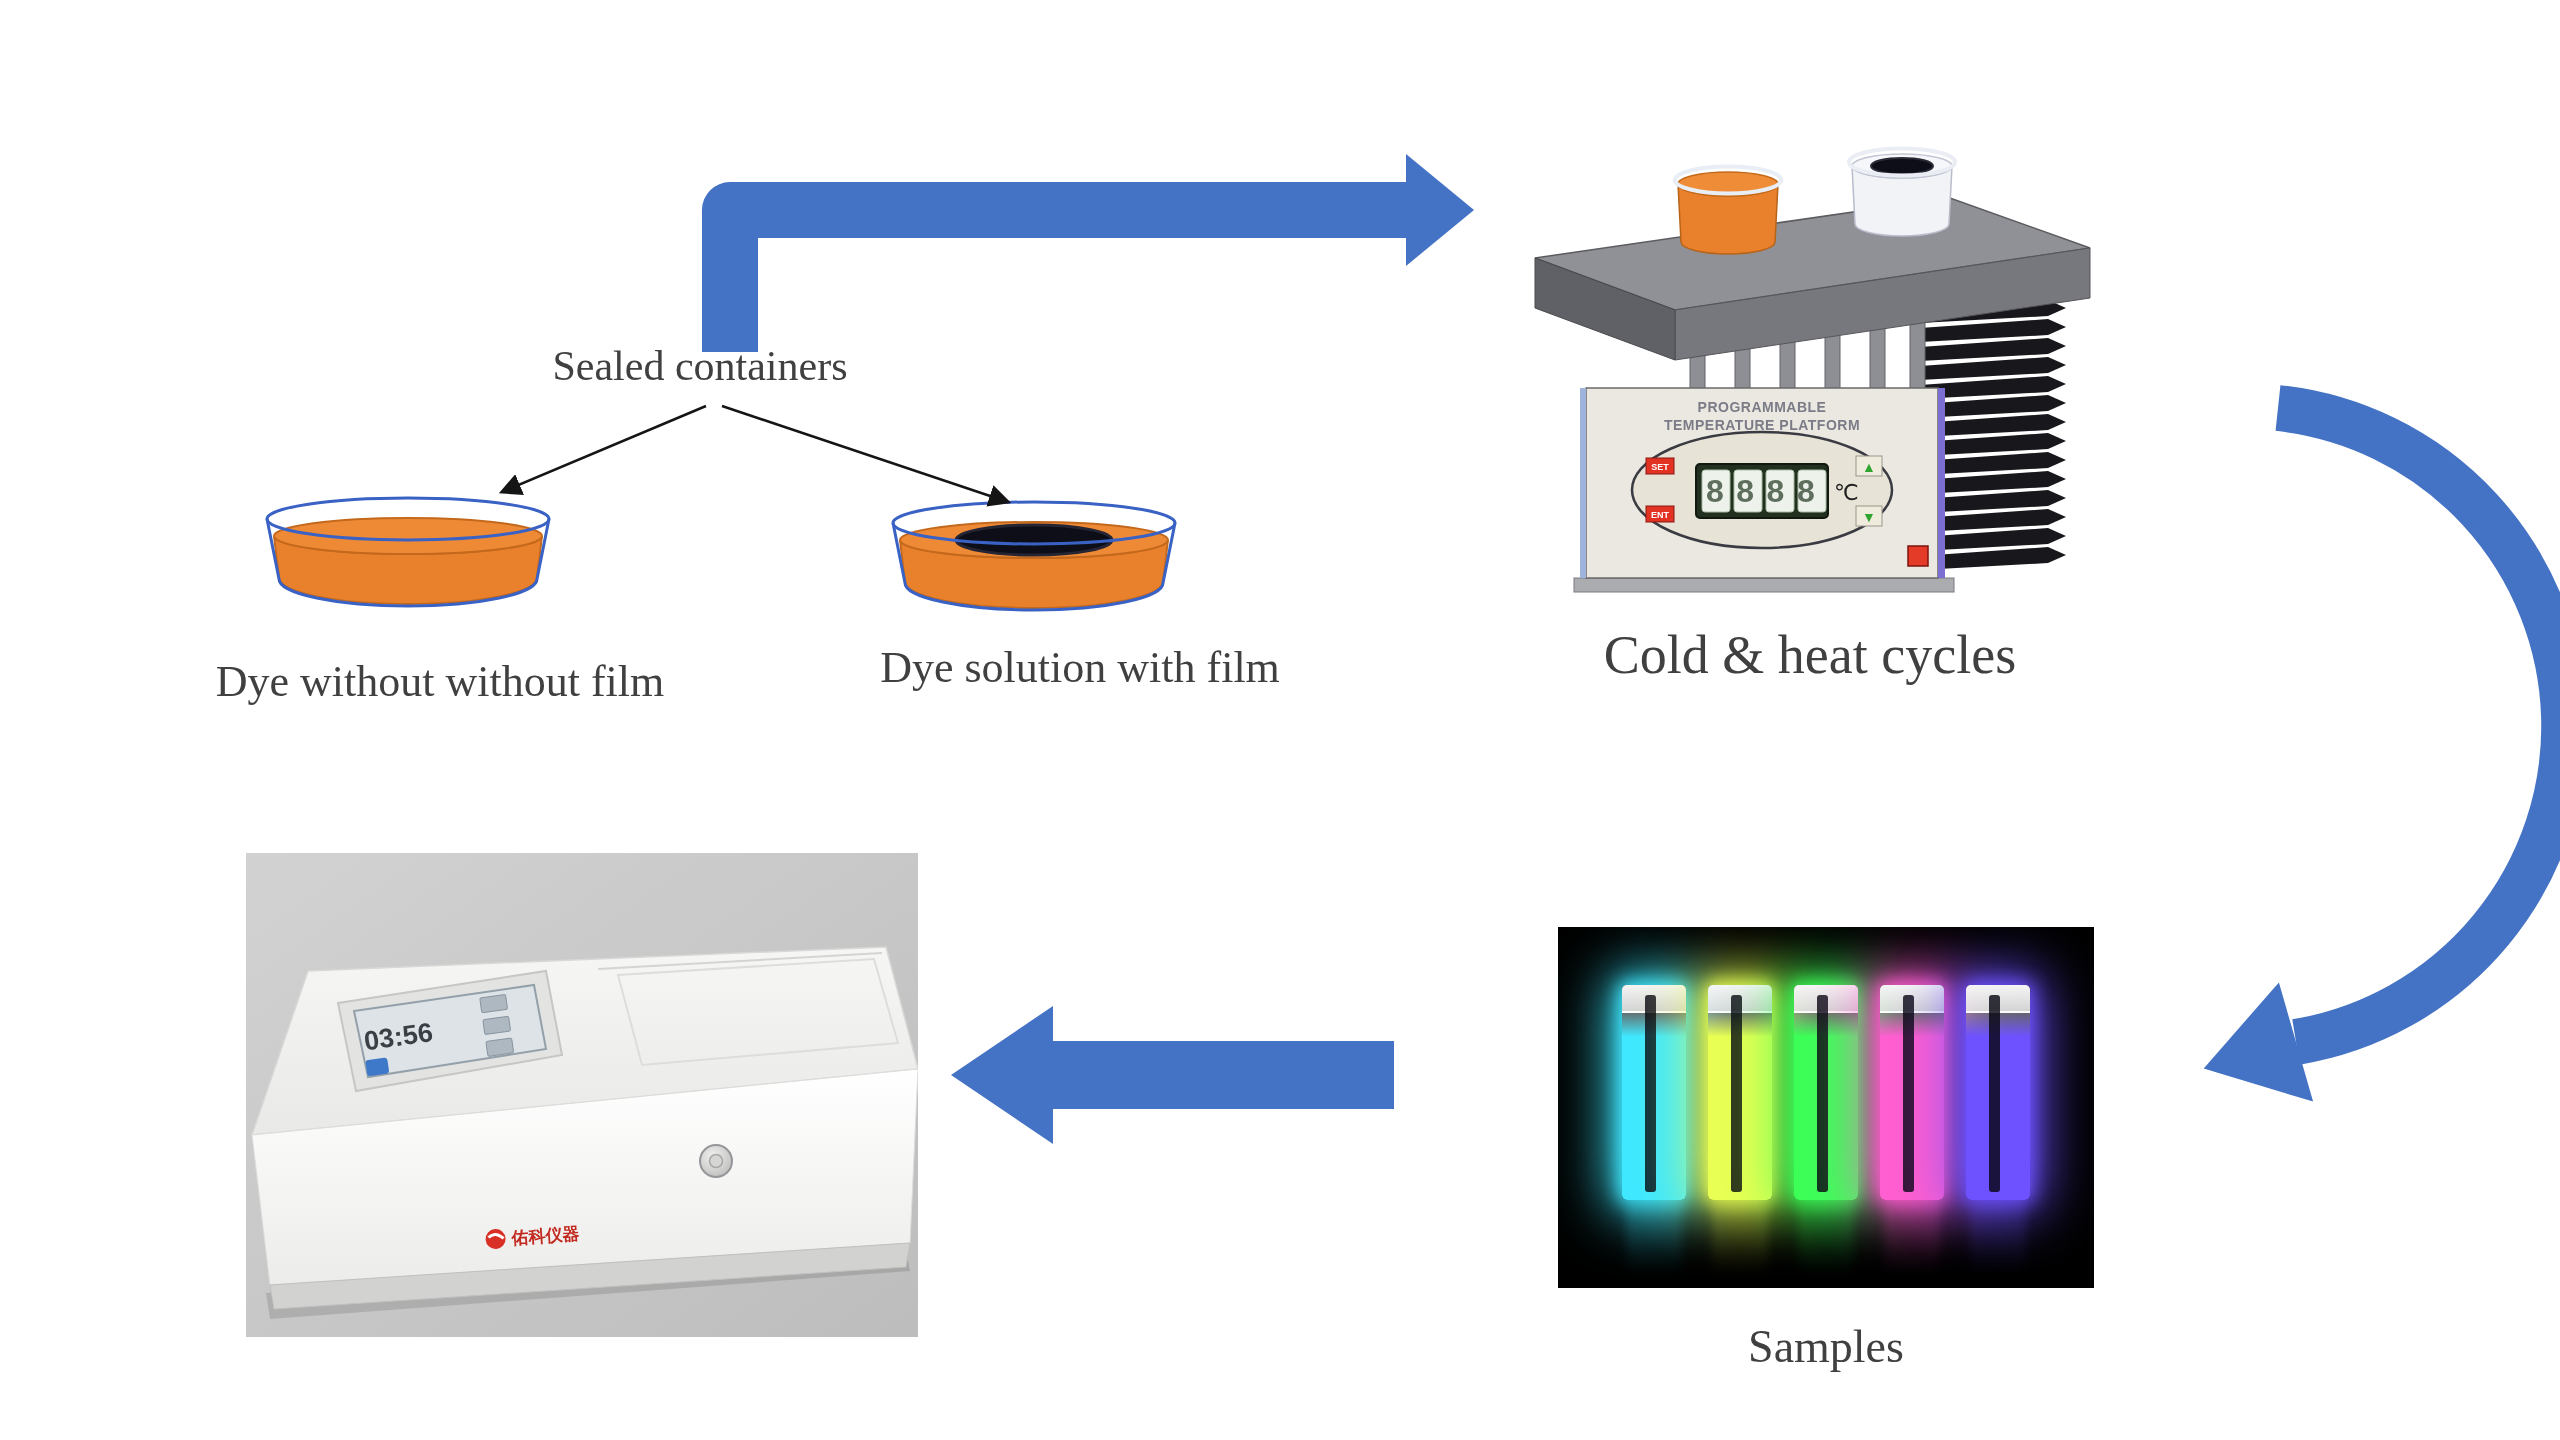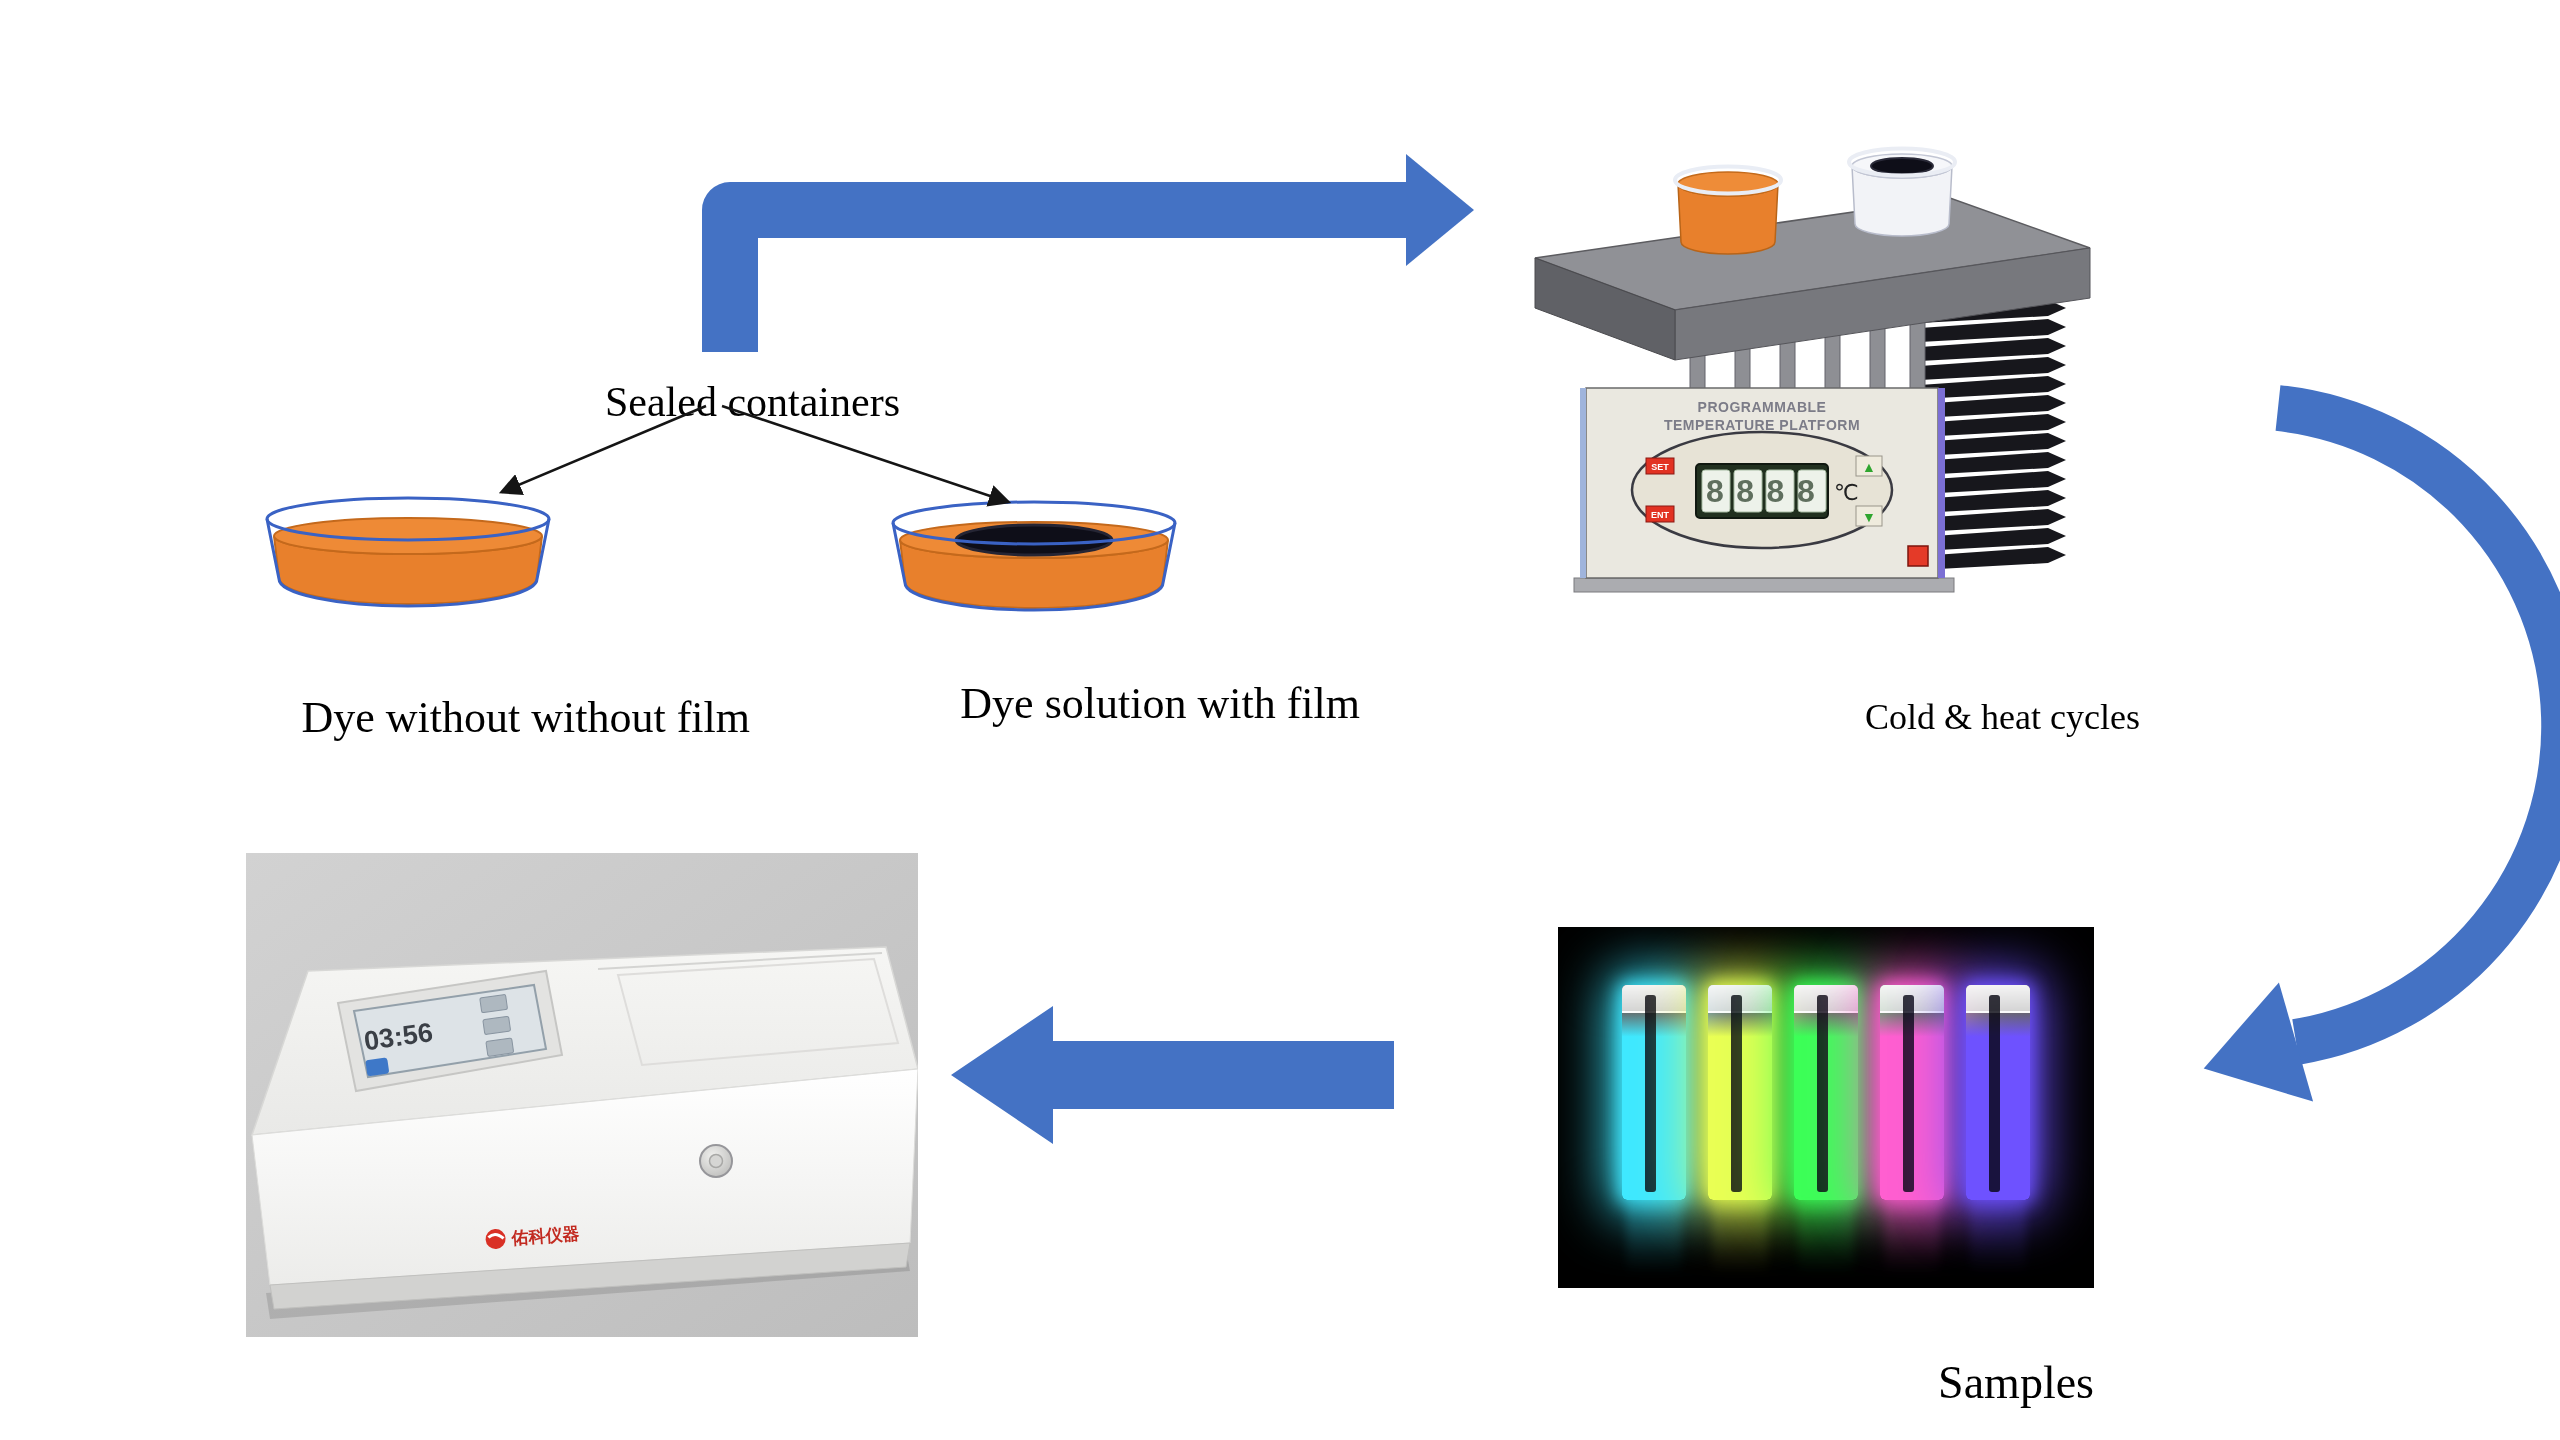--- a/index.html
+++ b/index.html
@@ -1,22 +1,22 @@
 <!DOCTYPE html>
 <html><head>
 <meta charset="utf-8">
 <style>
   html,body{margin:0;padding:0;background:#fff;}
   .canvas{position:relative;width:2560px;height:1440px;background:#fff;overflow:hidden;
           font-family:"Liberation Serif","DejaVu Serif",serif;color:#111;}
-  .label{position:absolute;text-align:right;color:#000000;margin-top:36px;}
+  .label{position:absolute;text-align:center;color:#404040;}
   .lbl-sealed{left:500px;top:342px;width:400px;font-size:42px;}
   .lbl-without{left:130px;top:656px;width:620px;font-size:44px;}
   .lbl-with{left:800px;top:642px;width:560px;font-size:44px;}
-  .lbl-cold{left:1480px;top:660px;width:660px;font-size:36px;}
+  .lbl-cold{left:1480px;top:624px;width:660px;font-size:54px;}
   .lbl-samples{left:1558px;top:1320px;width:536px;font-size:46px;}
   .lbl-test{left:246px;top:1344px;width:672px;font-size:46px;}
 
   .overlay{position:absolute;left:0;top:0;width:2560px;height:1440px;pointer-events:none;z-index:6;}
 
   .dish{position:absolute;width:300px;height:130px;}
   .dish-left{left:258px;top:486px;}
   .dish-right{left:884px;top:490px;}
 
   .device{position:absolute;left:1500px;top:138px;width:620px;height:512px;}

